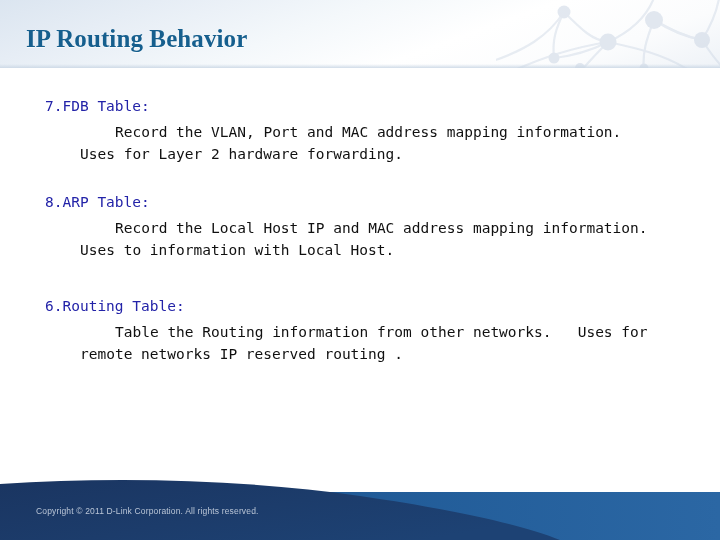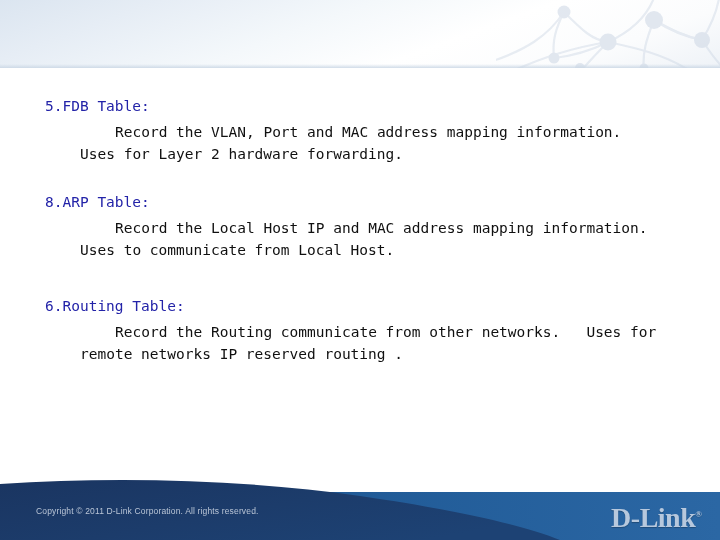--- a/index.html
+++ b/index.html
@@ -177,39 +177,40 @@
       <g fill="#ccd6e4">
         <circle cx="68" cy="16" r="6.5"></circle>
         <circle cx="112" cy="46" r="8.5"></circle>
         <circle cx="158" cy="24" r="9"></circle>
         <circle cx="206" cy="44" r="8"></circle>
         <circle cx="58" cy="62" r="5.5"></circle>
         <circle cx="84" cy="72" r="5"></circle>
         <circle cx="148" cy="72" r="4.5"></circle>
       </g>
     </svg>
+    <div class="slide-title">IP Routing Behavior</div>
   </div>
 
   <div class="content">
 
     <div class="item item-1">
-      <div class="item-heading">5.FDB Table:</div>
+      <div class="item-heading">7.FDB Table:</div>
       <div class="item-line line-a">Record the VLAN, Port and MAC address mapping information.</div>
       <div class="item-line line-b">Uses for Layer 2 hardware forwarding.</div>
     </div>
 
     <div class="item item-2">
       <div class="item-heading">8.ARP Table:</div>
       <div class="item-line line-a">Record the Local Host IP and MAC address mapping information.</div>
-      <div class="item-line line-b">Uses to communicate from Local Host.</div>
+      <div class="item-line line-b">Uses to information with Local Host.</div>
     </div>
 
     <div class="item item-3">
       <div class="item-heading">6.Routing Table:</div>
-      <div class="item-line line-a">Record the Routing communicate from other networks.   Uses for</div>
+      <div class="item-line line-a">Table the Routing information from other networks.   Uses for</div>
       <div class="item-line line-b">remote networks IP reserved routing .</div>
     </div>
 
   </div>
 
   <div class="footer">
     <svg class="footer-svg" viewBox="0 0 720 100" preserveAspectRatio="none">
       <defs>
         <linearGradient id="bandGrad" x1="0" y1="0" x2="1" y2="0">
           <stop offset="0%" stop-color="#1c4f86"></stop>
@@ -223,18 +224,15 @@
         </linearGradient>
       </defs>
 
       <rect x="0" y="52" width="720" height="48" fill="url(#bandGrad)"></rect>
 
       <path d="M0 44 C 120 36, 250 40, 360 56 C 450 69, 520 84, 560 100 L 0 100 Z" fill="url(#waveGrad)"></path>
     </svg>
 
     <div class="copyright">Copyright © 2011 D-Link Corporation. All rights reserved.</div>
 
-    <div class="dlink-logo">
-      <span>D-Link</span><span class="reg">®</span>
-    </div>
   </div>
 
 </div>
 
 </body></html>

